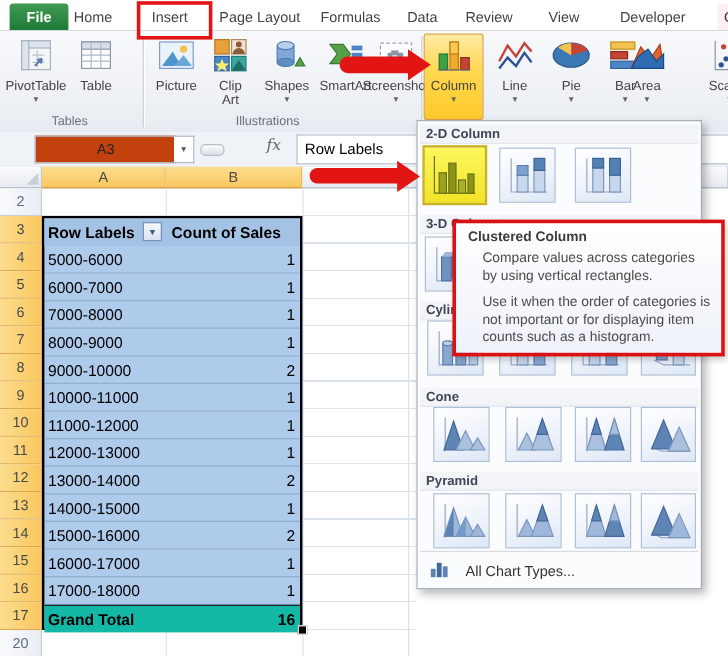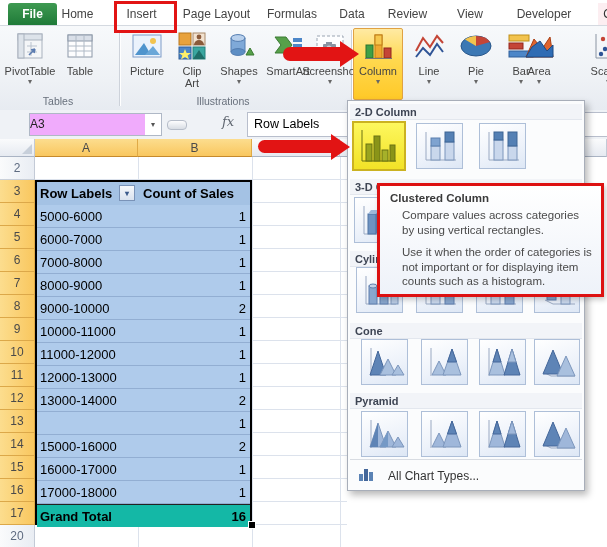--- a/index.html
+++ b/index.html
@@ -19,22 +19,22 @@
   .rbtn{position:absolute;top:2px;height:70px;display:flex;flex-direction:column;align-items:center;cursor:default;}
   .rbtn .icn{margin-top:3px;}
   .rlbl{font-size:11px;line-height:12px;color:#444;text-align:center;white-space:nowrap;}
   .rlbl.wrap{white-space:normal;width:30px;}
   .dropar{font-size:8px;line-height:8px;color:#666;margin-top:1px;}
   .colbtn{position:absolute;left:353px;top:2px;width:50px;height:72px;
           background:linear-gradient(#ffeaa3,#ffd84e 45%,#ffc928);border:1px solid #e0a243;border-radius:2px;
           display:flex;flex-direction:column;align-items:center;box-sizing:border-box;}
   
   .fbar{position:absolute;left:0;top:110px;width:607px;height:29px;background:#eff2f6;border-bottom:1px solid #aeb7c4;}
-  .namebox{position:absolute;left:29px;top:3px;width:116px;height:21px;background:#f0abfc;border:1px solid #afb8c6;
-           font-size:12px;color:#222;line-height:21px;}
+  .namebox{position:absolute;left:29px;top:3px;width:116px;height:21px;background:#c2410c;border:1px solid #afb8c6;
+           font-size:12px;color:#222;text-align:center;line-height:21px;}
   .nbdrop{position:absolute;left:145px;top:3px;width:16px;height:21px;background:#fff;border:1px solid #afb8c6;border-left:none;
           font-size:8px;color:#555;text-align:center;line-height:21px;}
   .pillbtn{position:absolute;left:167px;top:10px;width:18px;height:8px;border-radius:4px;
            background:linear-gradient(#fdfdfe,#d8dde4);border:1px solid #b6bdc9;}
   .fxlbl{position:absolute;left:222px;top:4px;width:24px;font-family:"DejaVu Serif",serif;font-style:italic;
          font-size:13px;color:#5f6670;}
   .ffield{position:absolute;left:247px;top:2px;width:360px;height:23px;background:#fff;border:1px solid #b8becc;border-right:none;
           font-size:12.5px;color:#000;line-height:23px;padding-left:6px;}
   
   .sheetbg{position:absolute;left:0;top:139px;width:607px;height:408px;background:#fff;}
@@ -355,20 +355,21 @@
       </div>
     <div class="trow rb" style="top:184px;">
         <div class="ta">12000-13000</div>
         <div class="tb">1</div>
       </div>
     <div class="trow rb" style="top:207px;">
         <div class="ta">13000-14000</div>
         <div class="tb">2</div>
       </div>
     <div class="trow rb" style="top:230px;">
+        <div class="ta">14000-15000</div>
         <div class="tb">1</div>
       </div>
     <div class="trow rb" style="top:253px;">
         <div class="ta">15000-16000</div>
         <div class="tb">2</div>
       </div>
     <div class="trow rb" style="top:276px;">
         <div class="ta">16000-17000</div>
         <div class="tb">1</div>
       </div>

